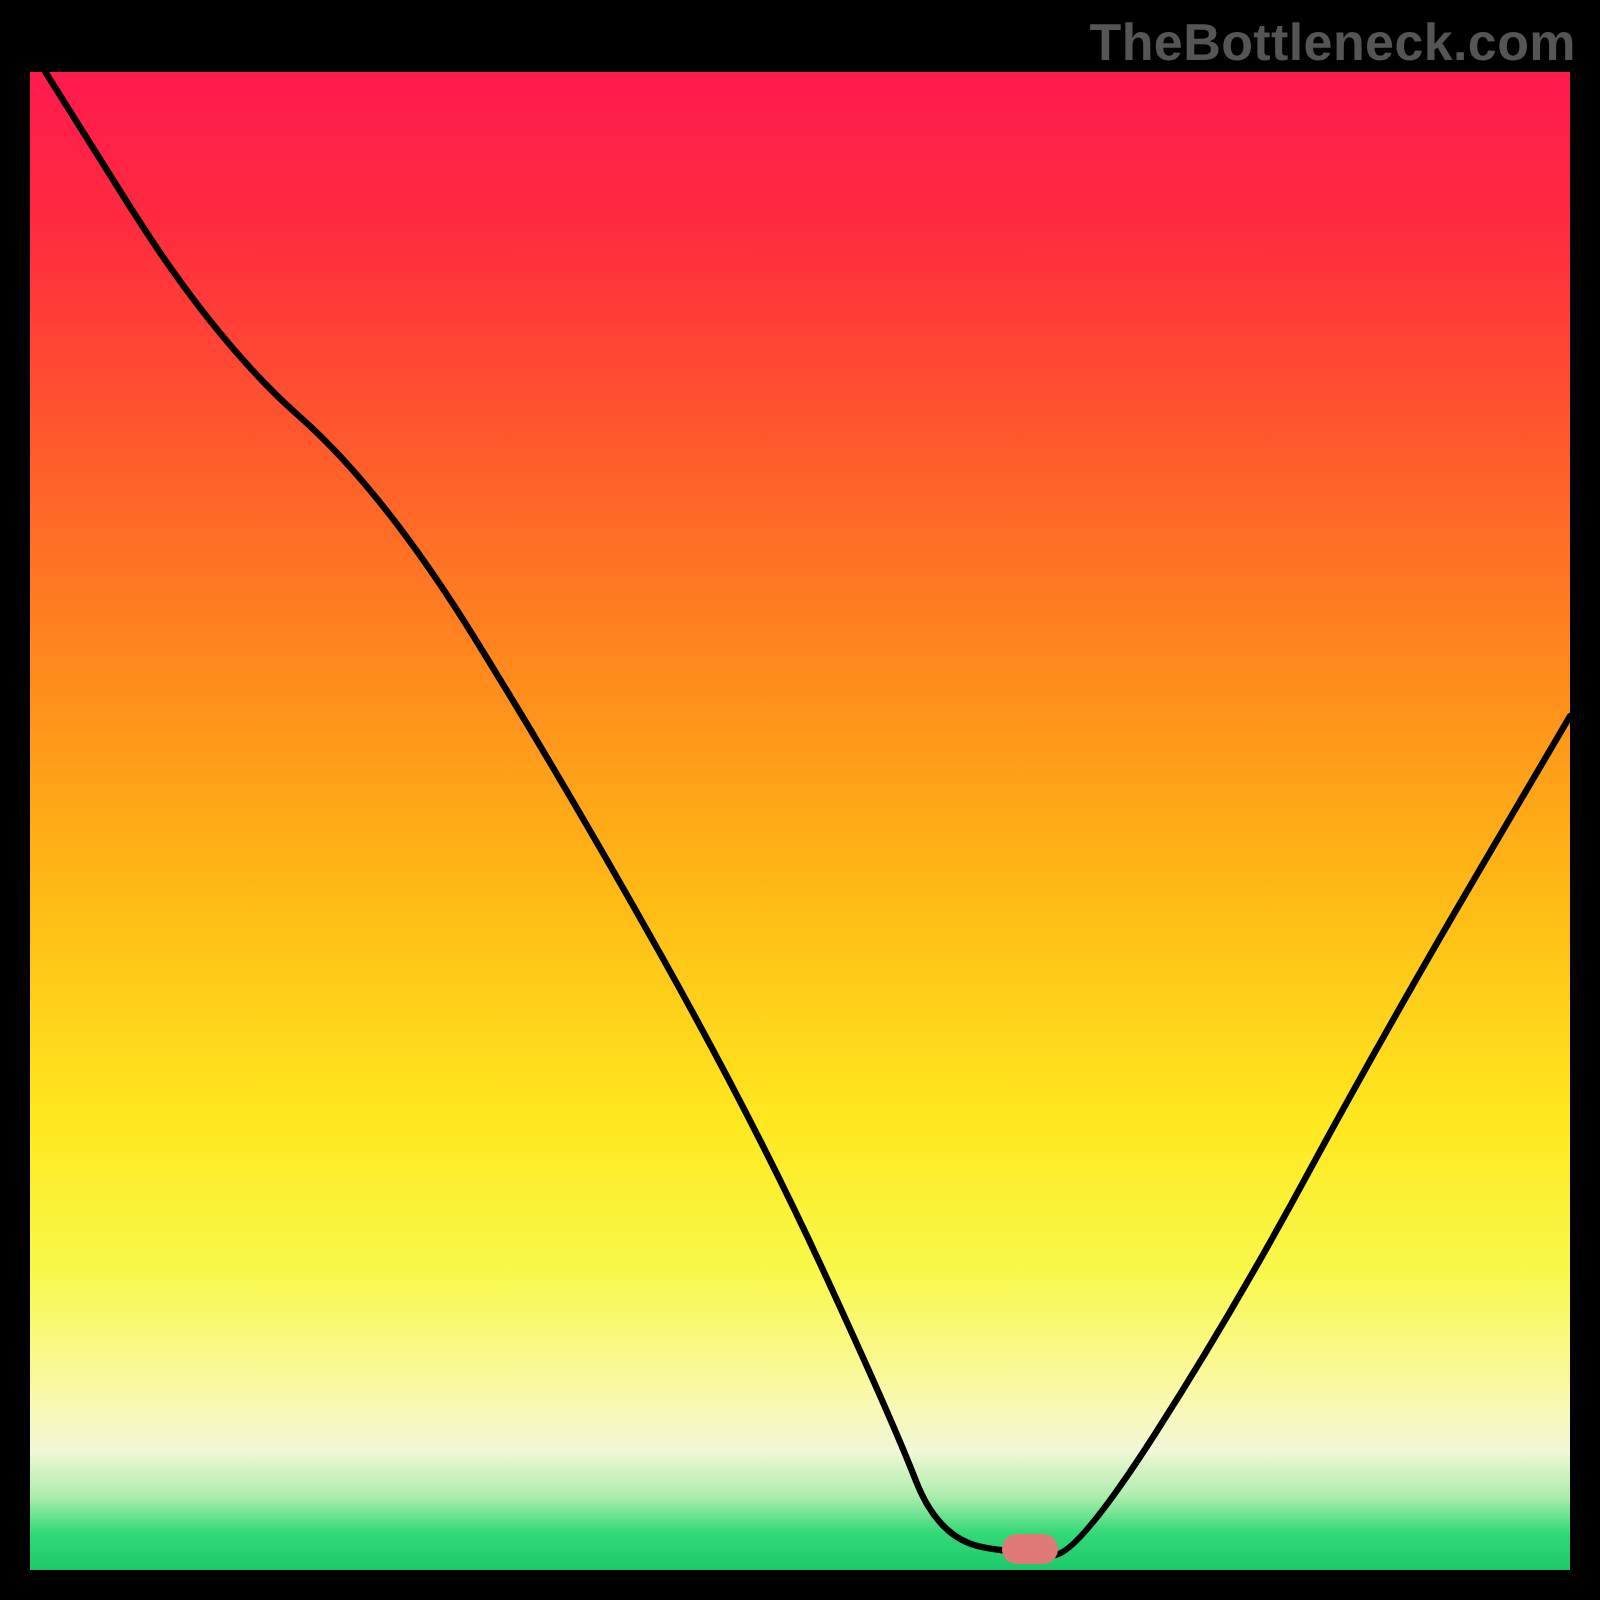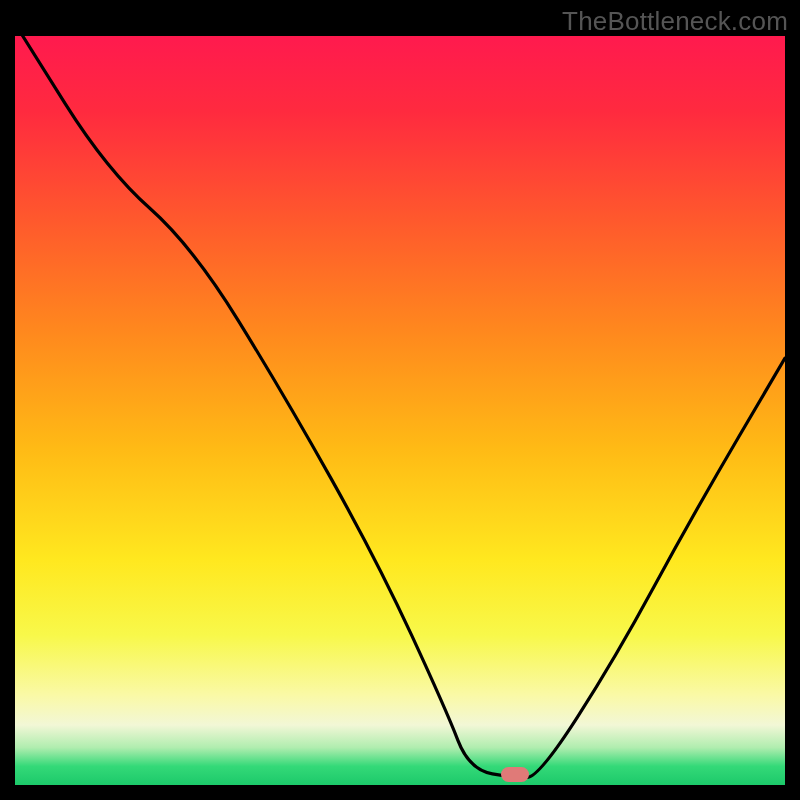--- a/index.html
+++ b/index.html
@@ -9,21 +9,21 @@
     background: #000;
     position: relative;
     font-family: Arial, Helvetica, sans-serif;
   }
   .watermark {
     position: absolute;
     top: 6px;
     right: 12px;
     color: #555;
     font-size: 26px;
-    font-weight: 400;
+    font-weight: 700;
     letter-spacing: 0.2px;
     z-index: 3;
   }
   .plot-area {
     position: absolute;
     left: 15px;
     top: 36px;
     width: 770px;
     height: 749px;
     overflow: hidden;

